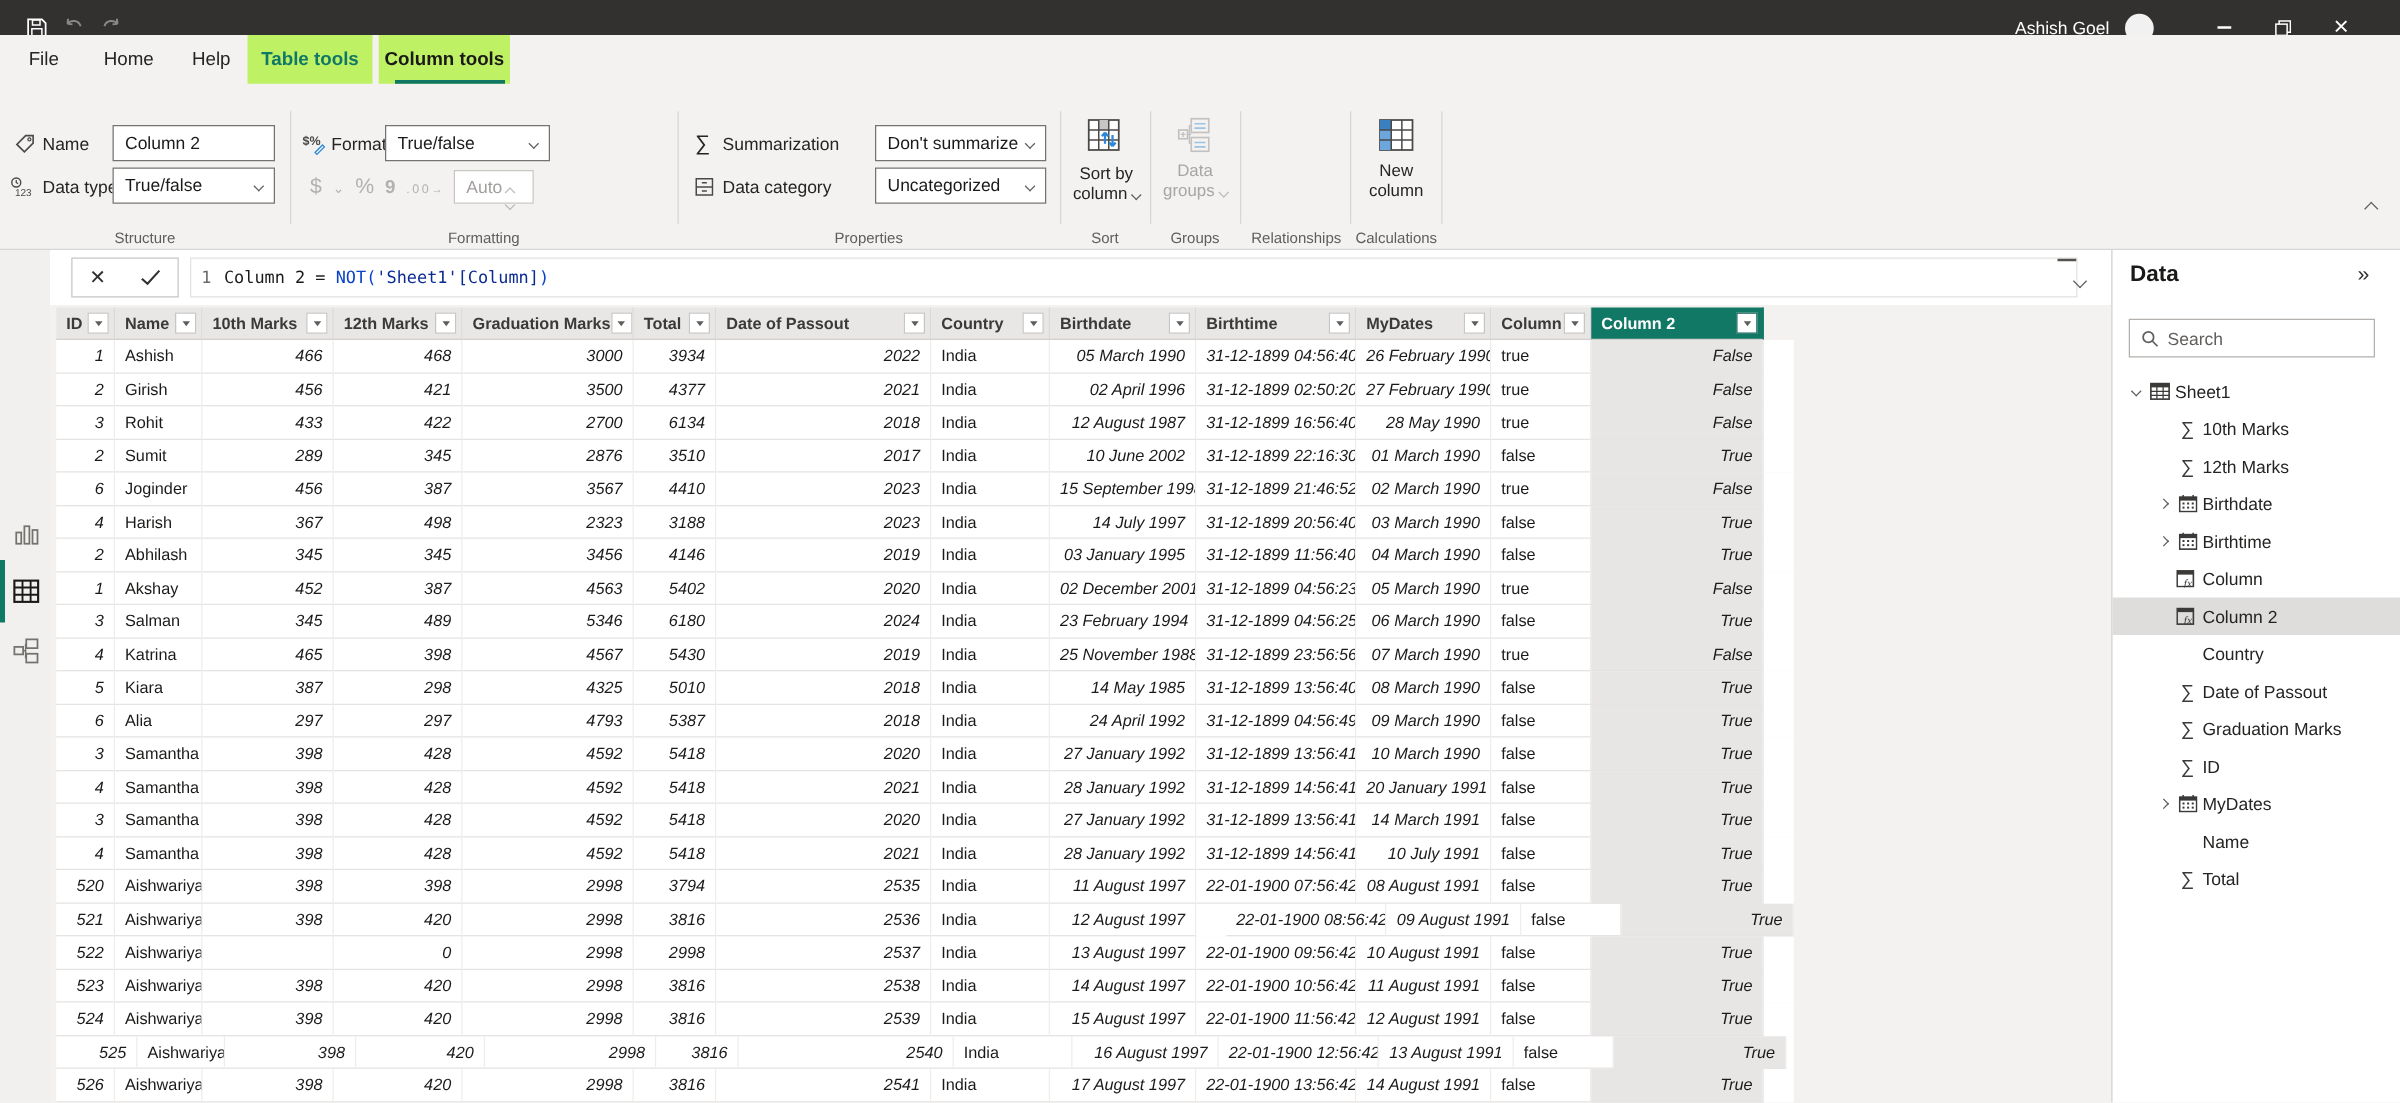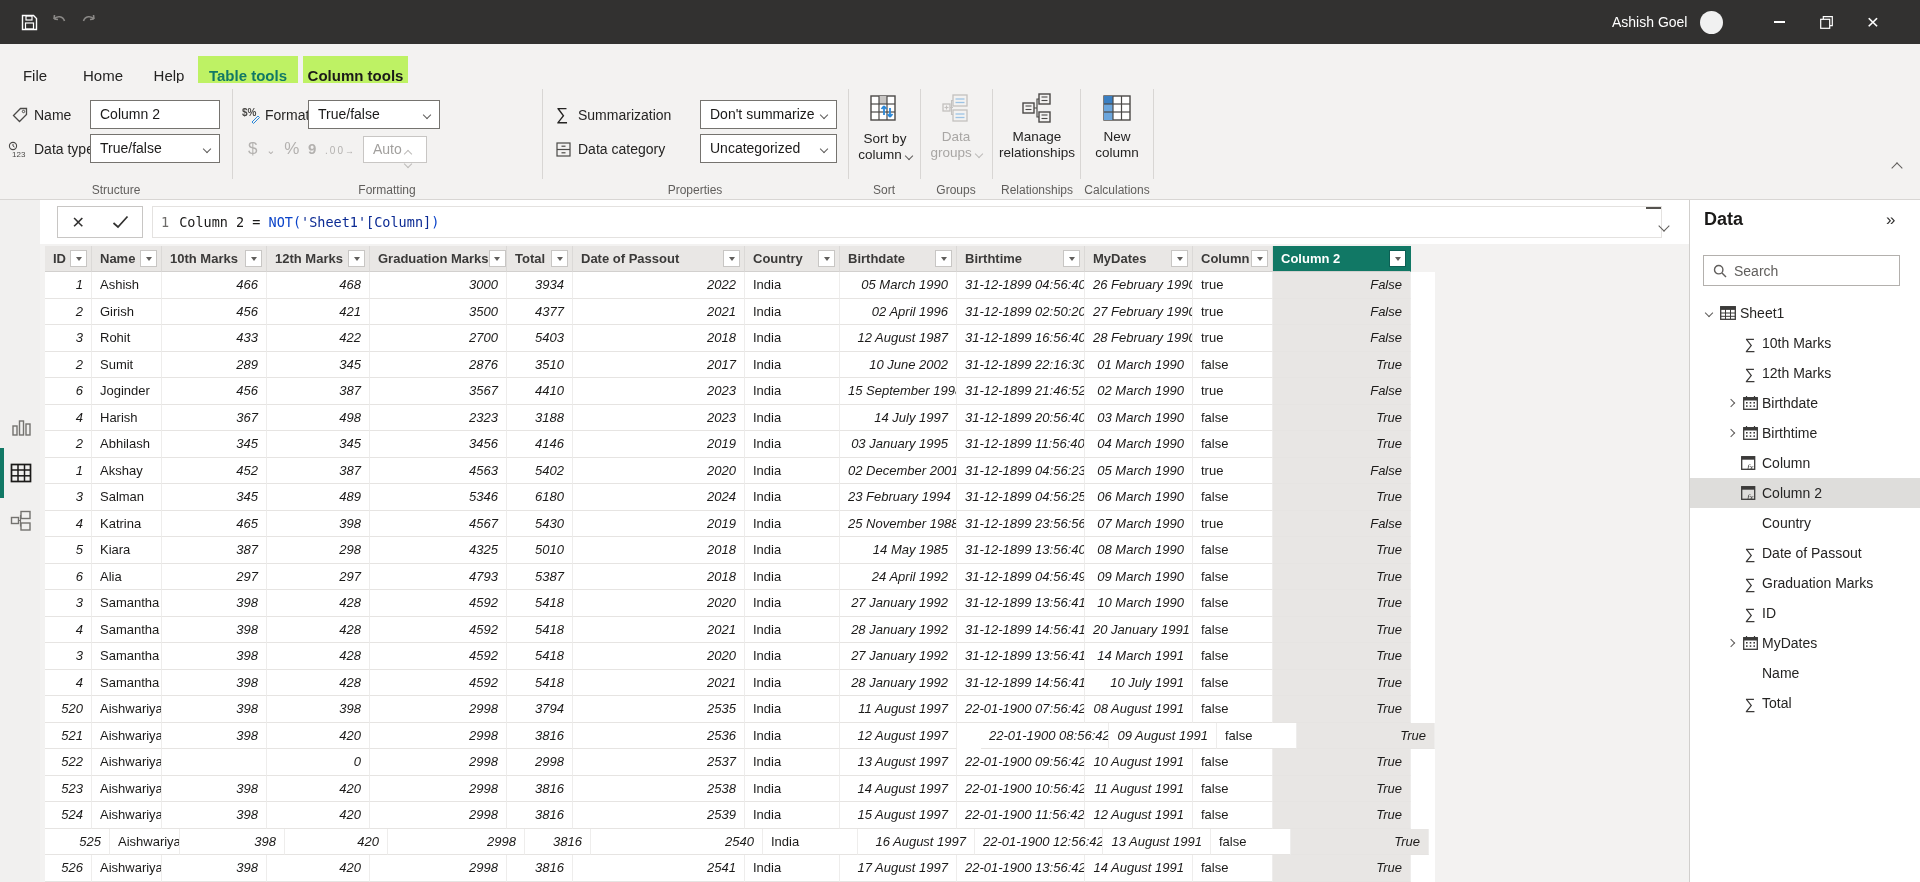--- a/index.html
+++ b/index.html
@@ -8,21 +8,21 @@
   .abs{position:absolute;}
   
   .titlebar{left:0;top:0;width:1920px;height:44px;background:#323130;color:#fff;}
   .tb-icon{top:11px;width:22px;height:22px;display:flex;align-items:center;justify-content:center;}
   .tb-title{top:0;height:44px;line-height:44px;font-size:14.5px;color:#ffffff;text-align:center;}
   .tb-user{top:0;height:44px;line-height:44px;font-size:14px;color:#ffffff;}
   .avatar{top:11px;width:23px;height:23px;border-radius:50%;background:#f1f1f1;}
   .winbtn{top:0;width:46px;height:44px;display:flex;align-items:center;justify-content:center;color:#fff;font-size:17px;}
   .minline{width:11px;height:1.5px;background:#fff;}
   
-  .tabsbar{left:0;top:56px;width:1920px;height:39px;background:#f3f2f1;}
+  .tabsbar{left:0;top:28px;width:1920px;height:39px;background:#f3f2f1;}
   .tab{top:0;height:39px;line-height:39px;font-size:15px;color:#252423;text-align:center;}
   .tab-white{background:#bef264;}
   .tab-ctx{color:#117865;font-weight:bold;}
   .tab-active{font-weight:bold;color:#1b1a19;}
   .tab-underline{height:3px;background:#117865;top:36px;}
   
   .ribbon{left:0;top:83px;width:1920px;height:117px;background:#f3f2f1;border-bottom:1px solid #d8d6d4;box-sizing:border-box;}
   .rdivider{width:1px;top:6px;height:90px;background:#d8d6d4;}
   .rlabel{font-size:14px;color:#252423;height:30px;line-height:30px;}
   .rbox{background:#fff;border:1px solid #75736f;height:29px;box-sizing:border-box;
@@ -220,37 +220,20 @@
           <line x1="5.5" y1="12.5" x2="5.5" y2="16.5" stroke="#c3c1bf" stroke-width="1.1"></line>
           <line x1="3.5" y1="14.5" x2="7.5" y2="14.5" stroke="#c3c1bf" stroke-width="1.1"></line>
           <path d="M9 14.5 h3 M12 7.5 h-1.5 v14 h1.5" fill="none" stroke="#c3c1bf" stroke-width="1.1"></path>
         </svg>
     </div>
     <div class="bigbtn dim"><span>Data</span><br><span>groups</span> <span class="chv sm dim"></span></div>
   </div>
   <div class="abs grouplabel" style="left:956px;">Groups</div>
   <div class="abs rdivider" style="left:992px;"></div>
 
-  <div class="abs" style="left:998px;top:8px;width:78px;height:88px;">
-    <div style="margin:2px auto 6px;width:32px;">
-      <svg width="32" height="30" viewBox="0 0 32 30">
-          <rect x="18" y="1" width="11" height="10" fill="none" stroke="#4a4947" stroke-width="1.4"></rect>
-          <line x1="20.5" y1="4" x2="26.5" y2="4" stroke="#4a4947" stroke-width="1.1"></line>
-          <line x1="20.5" y1="7.5" x2="26.5" y2="7.5" stroke="#4a4947" stroke-width="1.1"></line>
-          <rect x="18" y="19" width="11" height="10" fill="none" stroke="#4a4947" stroke-width="1.4"></rect>
-          <line x1="20.5" y1="22" x2="26.5" y2="22" stroke="#4a4947" stroke-width="1.1"></line>
-          <line x1="20.5" y1="25.5" x2="26.5" y2="25.5" stroke="#4a4947" stroke-width="1.1"></line>
-          <rect x="2" y="10" width="11" height="10" fill="none" stroke="#4a4947" stroke-width="1.4"></rect>
-          <line x1="4.5" y1="13" x2="10.5" y2="13" stroke="#4a4947" stroke-width="1.1"></line>
-          <line x1="4.5" y1="16.5" x2="10.5" y2="16.5" stroke="#4a4947" stroke-width="1.1"></line>
-          <path d="M13 15 h3 v-9 h2 M16 15 v9 h2" fill="none" stroke="#4a4947" stroke-width="1.2"></path>
-        </svg>
-    </div>
-    <div class="bigbtn"><span>Manage</span><br><span>relationships</span></div>
-  </div>
   <div class="abs grouplabel" style="left:1037px;">Relationships</div>
   <div class="abs rdivider" style="left:1080px;"></div>
 
   <div class="abs" style="left:1086px;top:8px;width:62px;height:88px;">
     <div style="margin:2px auto 6px;width:30px;">
       <svg width="30" height="30" viewBox="0 0 30 30">
           <rect x="2" y="3" width="26" height="24" fill="#fff" stroke="#4a4947" stroke-width="1.4"></rect>
           <rect x="2" y="3" width="9" height="24" fill="#6ba6dd"></rect>
           <rect x="2" y="3" width="9" height="8" fill="#3a7fc2"></rect>
           <line x1="2" y1="11" x2="28" y2="11" stroke="#4a4947" stroke-width="1.2"></line>
@@ -421,26 +404,26 @@
           <div class="td it ar" style="width: 108px;">27 February 1990</div>
           <div class="td" style="width: 80px;">true</div>
           <div class="td it ar colsel" style="width: 138px;">False</div>
         </div>
         <div class="tr">
           <div class="td it ar" style="width: 47px;">3</div>
           <div class="td" style="width: 70px;">Rohit</div>
           <div class="td it ar" style="width: 105px;">433</div>
           <div class="td it ar" style="width: 103px;">422</div>
           <div class="td it ar" style="width: 137px;">2700</div>
-          <div class="td it ar" style="width: 66px;">5403</div>
+          <div class="td it ar" style="width: 66px;">6134</div>
           <div class="td it ar" style="width: 172px;">2018</div>
           <div class="td" style="width: 95px;">India</div>
           <div class="td it ar" style="width: 117px;">12 August 1987</div>
           <div class="td it ar" style="width: 128px;">31-12-1899 16:56:40</div>
-          <div class="td it ar" style="width: 108px;">28 February 1990</div>
+          <div class="td it ar" style="width: 108px;">28 May 1990</div>
           <div class="td" style="width: 80px;">true</div>
           <div class="td it ar colsel" style="width: 138px;">False</div>
         </div>
         <div class="tr">
           <div class="td it ar" style="width: 47px;">2</div>
           <div class="td" style="width: 70px;">Sumit</div>
           <div class="td it ar" style="width: 105px;">289</div>
           <div class="td it ar" style="width: 103px;">345</div>
           <div class="td it ar" style="width: 137px;">2876</div>
           <div class="td it ar" style="width: 66px;">3510</div>

